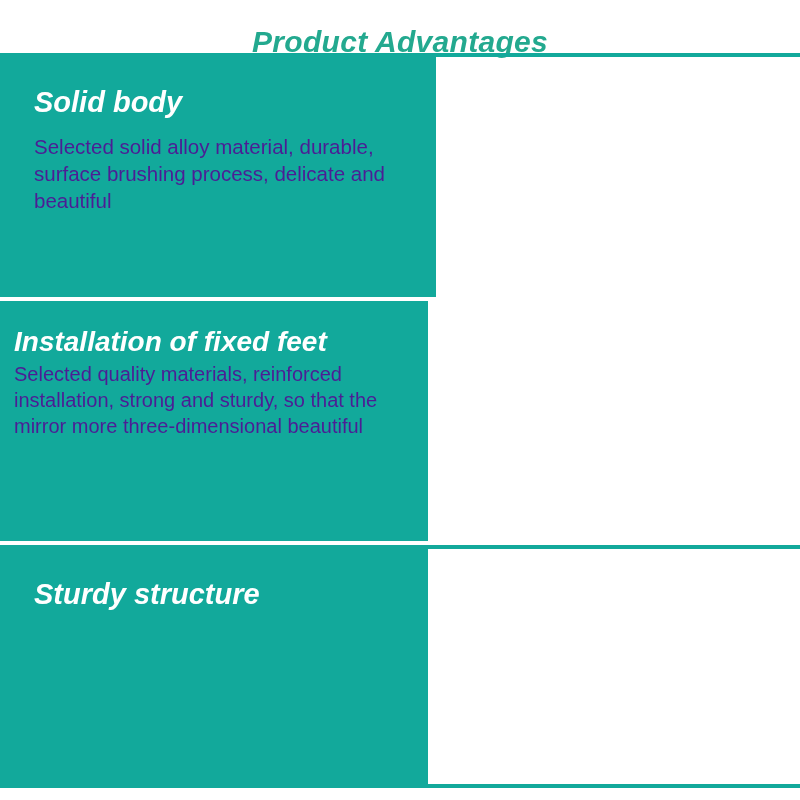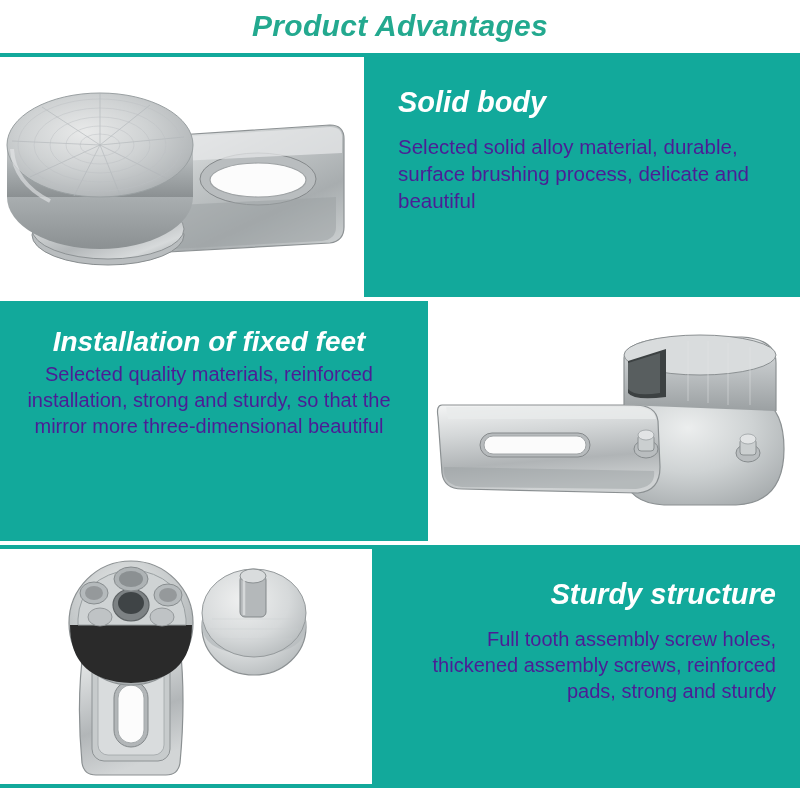--- a/index.html
+++ b/index.html
@@ -15,21 +15,21 @@
   #page {
     position: relative;
     width: 800px;
     height: 800px;
     background: #ffffff;
   }
 
   
   .title-bar {
     position: absolute;
-    left: 0; top: 0;
+    left: 0; top: 16px;
     width: 800px; height: 52px;
     display: flex;
     align-items: center;
     justify-content: center;
     background: #ffffff;
   }
   .title-text {
     font-size: 30px;
     font-weight: bold;
     font-style: italic;
@@ -49,49 +49,50 @@
   .rule-top    { top: 53px; }
   .rule-mid1   { top: 545px; }
   .rule-bottom { top: 784px; }
 
   
   .row {
     position: absolute;
     left: 0;
     width: 800px;
     display: flex;
+    flex-direction: column;
   }
   .row-1 { top: 57px;  height: 240px; }
   .row-2 { top: 301px; height: 240px; }
   .row-3 { top: 549px; height: 236px; }
 
   .panel-img {
     position: relative;
     background: #ffffff;
     overflow: hidden;
     flex: none;
   }
   .panel-text {
     position: relative;
     background: #12a99b;
     flex: 1 1 auto;
     padding: 30px 24px 0 34px;
     overflow: hidden;
   }
-  .row-2 .panel-text { padding-left: 14px; padding-top: 26px; text-align: center; }
+  .row-2 .panel-text { padding-left: 14px; padding-top: 26px; }
   .row-3 .panel-text { padding-top: 30px; }
 
   .row-1 .panel-img { width: 364px; }
   .row-1 .panel-text { width: 436px; }
 
   .row-2 .panel-text { width: 428px; }
   .row-2 .panel-img  { width: 372px; }
 
   .row-3 .panel-img  { width: 372px; }
-  .row-3 .panel-text { width: 428px; text-align: right; }
+  .row-3 .panel-text { width: 428px; }
 
   .heading {
     font-size: 29px;
     font-weight: bold;
     font-style: italic;
     color: #ffffff;
     line-height: 1.05;
     white-space: nowrap;
   }
   .row-2 .heading { font-size: 28px; }
@@ -341,19 +342,18 @@
             <line x1="212" y1="70" x2="296" y2="70"></line>
             <line x1="210" y1="80" x2="298" y2="80"></line>
             <line x1="216" y1="90" x2="292" y2="90"></line>
           </g>
         </svg>
       </div>
     </div>
 
     <div class="panel-text">
       <div class="heading">Sturdy structure</div>
-      <div class="body-text">Full tooth assembly screw holes, thickened assembly screws, reinforced pads, strong and sturdy</div>
     </div>
   </div>
 
   <div class="rule rule-bottom"></div>
 
 </div>
 
 </body></html>

